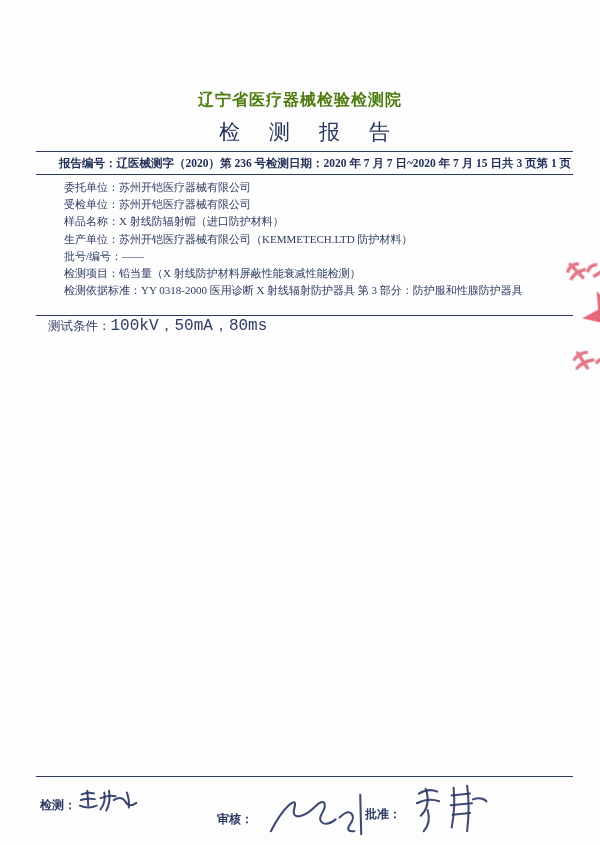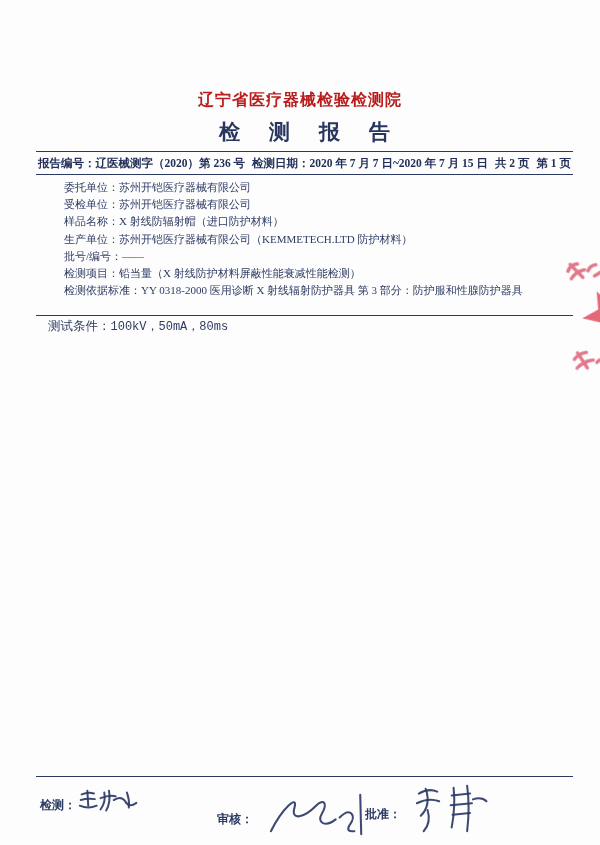--- a/index.html
+++ b/index.html
@@ -16,41 +16,41 @@
     background: #fdfdfd;
     overflow: hidden;
   }
   .institute {
     position: absolute;
     top: 90px; left: 0; right: 0;
     text-align: center;
     font-size: 16px;
     font-weight: 700;
     letter-spacing: 1px;
-    color: #b91c1c;
+    color: #4d7c0f;
   }
   .report-title {
     position: absolute;
     top: 118px; left: 0; right: 0;
     text-align: center;
     font-size: 21px;
-    font-weight: 700;
+    font-weight: 400;
     letter-spacing: 4px;
     color: #28355e;
     margin-left: 13px;
   }
   .report-info-row {
     position: absolute;
     top: 151px; left: 36px; width: 537px;
     height: 24px;
     border-top: 1.5px solid #2c3a63;
     border-bottom: 1.5px solid #2c3a63;
     display: flex;
     align-items: center;
-    justify-content: space-between;
+    justify-content: flex-end;
     font-size: 11.5px;
     font-weight: 700;
     color: #232f58;
     white-space: nowrap;
     padding: 0 2px;
   }
   .fields {
     position: absolute;
     top: 179px; left: 64px; right: 18px;
     font-size: 11px;
@@ -66,21 +66,21 @@
   }
   .rule-standard { top: 315px; }
   .rule-signature { top: 776px; }
   .results {
     position: absolute;
     top: 318px; left: 48px;
     font-size: 12.5px;
     line-height: 17.5px;
     white-space: nowrap;
   }
-  .mono-val { font-family: "Liberation Mono", "DejaVu Sans Mono", monospace; font-size: 12px; }
+  .mono-val { font-family: "Liberation Mono", "DejaVu Sans Mono", monospace; font-size: 16px; }
   .signatures { position: absolute; top: 780px; left: 0; right: 0; height: 62px; }
   .sign-group { position: absolute; display: flex; align-items: center; }
   .sign-label { font-size: 12px; font-weight: 700; padding-top: 8px; color: #2c3a63; }
   .sign-group svg { display: block; }
   .sig-stroke { fill: none; stroke: #2c3966; stroke-width: 2.1; stroke-linecap: round; stroke-linejoin: round; opacity: .92; }
   .stamp {
     position: absolute;
     top: 235px; right: -4px;
     width: 56px; height: 160px;
     pointer-events: none;
@@ -93,21 +93,21 @@
 <body>
 
 <div class="page">
 
   <div class="institute">辽宁省医疗器械检验检测院</div>
   <div class="report-title">检　测　报　告</div>
 
   <div class="report-info-row">
     <span><span>报告编号：</span><span>辽医械测字（2020）第 236 号</span></span>
     <span><span>检测日期：</span><span>2020 年 7 月 7 日~2020 年 7 月 15 日</span></span>
-    <span>共 2 页</span>
+    <span>共 3 页</span>
     <span>第 1 页</span>
   </div>
 
   <div class="fields">
     <div class="field-row"><span class="field-label">委托单位：</span><span>苏州开铠医疗器械有限公司</span></div>
     <div class="field-row"><span class="field-label">受检单位：</span><span>苏州开铠医疗器械有限公司</span></div>
     <div class="field-row"><span class="field-label">样品名称：</span><span>X 射线防辐射帽（进口防护材料）</span></div>
     <div class="field-row"><span class="field-label">生产单位：</span><span>苏州开铠医疗器械有限公司（KEMMETECH.LTD 防护材料）</span></div>
     <div class="field-row"><span class="field-label">批号/编号：</span><span>——</span></div>
     <div class="field-row"><span class="field-label">检测项目：</span><span>铅当量（X 射线防护材料屏蔽性能衰减性能检测）</span></div>

